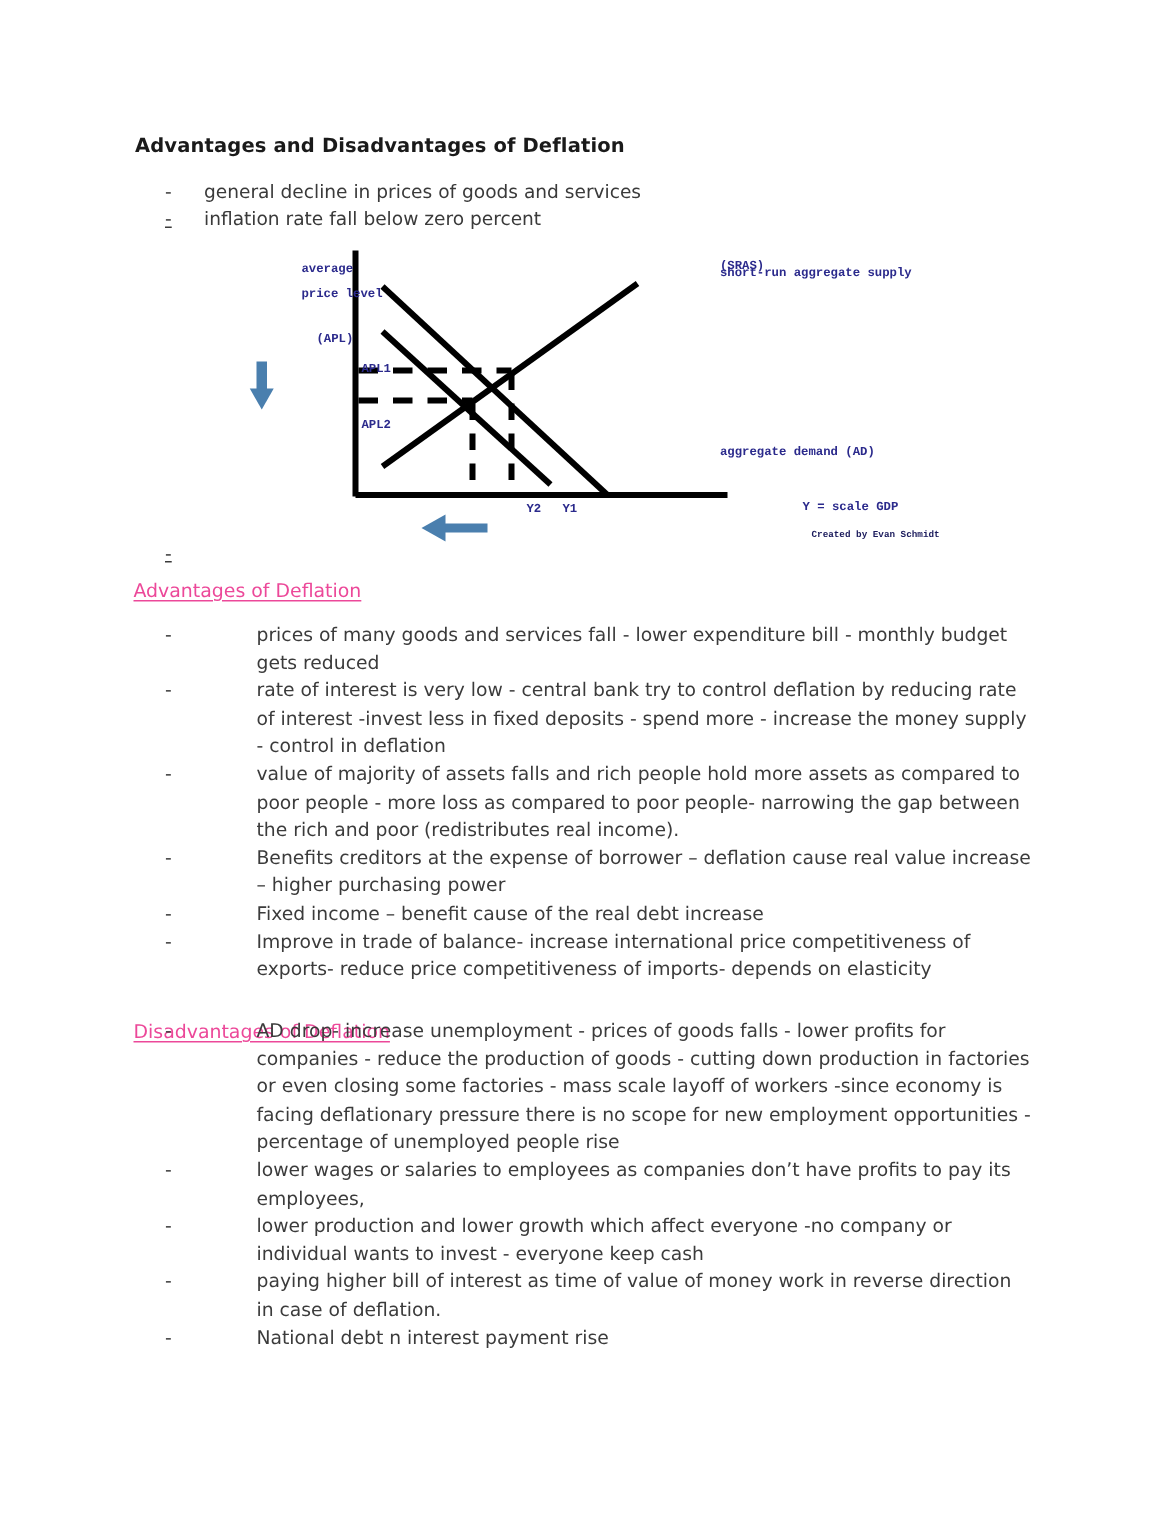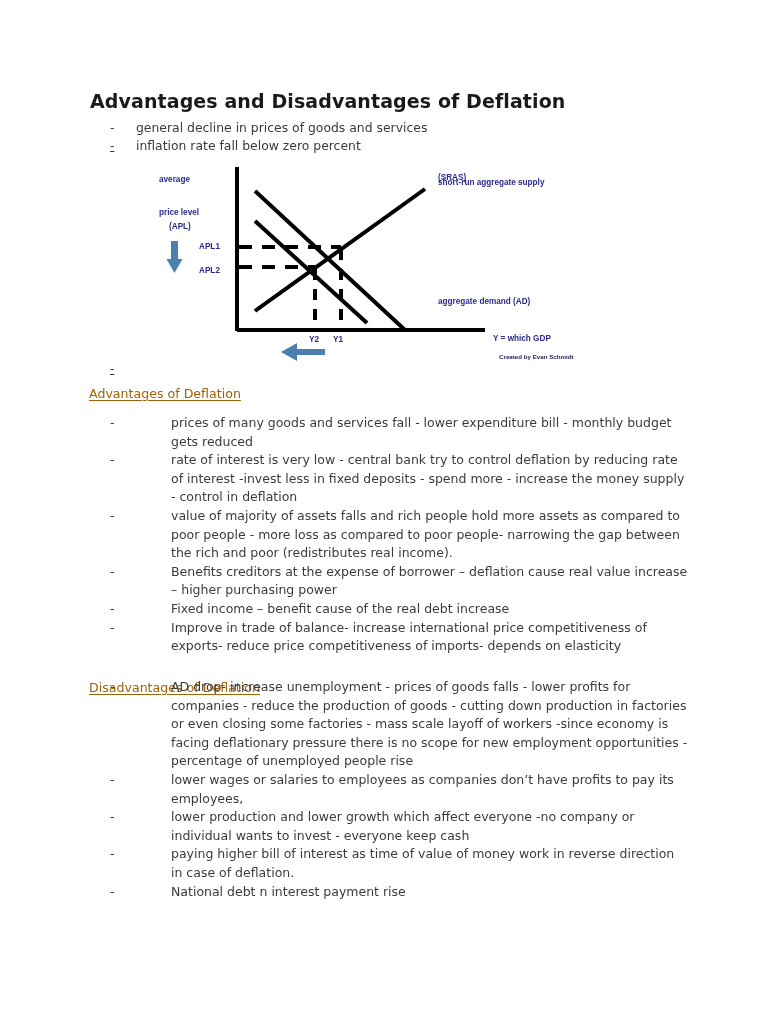--- a/index.html
+++ b/index.html
@@ -19,21 +19,21 @@
     position: absolute;
     left: 0; top: 0;
     width: 768px;
     height: 1024px;
     background: #ffffff;
   }
   .doc-title {
     position: absolute;
     left: 90px;
     top: 90px;
-    font-size: 19px;
+    font-size: 13px;
     font-weight: bold;
     letter-spacing: 0.1px;
     color: #1a1a1a;
   }
   .intro-list {
     position: absolute;
     left: 110px;
     top: 119px;
     width: 560px;
   }
@@ -51,21 +51,21 @@
   }
   .bullet-dash.underlined {
     text-decoration: underline;
   }
   .bullet-text {
     flex: 1;
   }
   .section-head {
     position: absolute;
     font-size: 12.6px;
-    color: #a16207;
+    color: #ec4899;
     text-decoration: underline;
     text-underline-offset: 2px;
   }
   #adv-head { left: 89px; top: 386px; }
   #dis-head { left: 89px; top: 680px; }
 
   .list-block {
     position: absolute;
     width: 578px;
   }
@@ -96,26 +96,27 @@
   .figure {
     position: absolute;
     left: 155px;
     top: 163px;
     width: 460px;
     height: 205px;
   }
   .figure svg { display: block; }
   .fig-label {
     position: absolute;
-    font-family: Liberation Sans, sans-serif;
+    font-family: Liberation Mono, monospace;
     font-weight: bold;
     color: #2b2a8c;
     font-size: 8.2px;
     line-height: 11px;
     white-space: nowrap;
+    margin-left: 42px;
   }
   .fig-label.tiny { font-size: 6.2px; color: #1b1b5c; }
 </style>
 </head>
 <body>
 
 <div class="page">
 
   <div class="doc-title">Advantages and Disadvantages of Deflation</div>
 
@@ -156,35 +157,35 @@
         <polygon points="11.5,96 27.5,96 19.5,110" fill="#4a7fae"></polygon>
       </g>
 
       <g>
         <rect x="140" y="186" width="30" height="6" fill="#4a7fae"></rect>
         <polygon points="142,180 142,198 126,189" fill="#4a7fae"></polygon>
       </g>
     </svg>
 
     <div class="fig-label" style="left:4px; top:11px;">average</div>
-    <div class="fig-label" style="left:4px; top:44px;">price level</div>
+    <div class="fig-label" style="left:4px; top:28px;">price level</div>
     <div class="fig-label" style="left:14px; top:58px;">(APL)</div>
 
     <div class="fig-label" style="left:44px; top:78px;">APL1</div>
-    <div class="fig-label" style="left:44px; top:102px;">APL2</div>
+    <div class="fig-label" style="left:44px; top:115px;">APL2</div>
 
     <div class="fig-label" style="left:283px; top:14px;">short-run aggregate supply</div>
     <div class="fig-label" style="left:283px; top:9px;">(SRAS)</div>
 
     <div class="fig-label" style="left:283px; top:133px;">aggregate demand (AD)</div>
 
     <div class="fig-label" style="left:154px; top:171px;">Y2</div>
     <div class="fig-label" style="left:178px; top:171px;">Y1</div>
 
-    <div class="fig-label" style="left:338px; top:170px;">Y = which GDP</div>
+    <div class="fig-label" style="left:338px; top:170px;">Y = scale GDP</div>
     <div class="fig-label tiny" style="left:344px; top:188px;">Created by Evan Schmidt</div>
   </div>
 
   <div class="stray-bullet">
     <span>-</span>&nbsp;&nbsp;&nbsp;
   </div>
 
   <div class="section-head" id="adv-head">Advantages of Deflation</div>
 
   <div class="list-block" id="adv-list">

